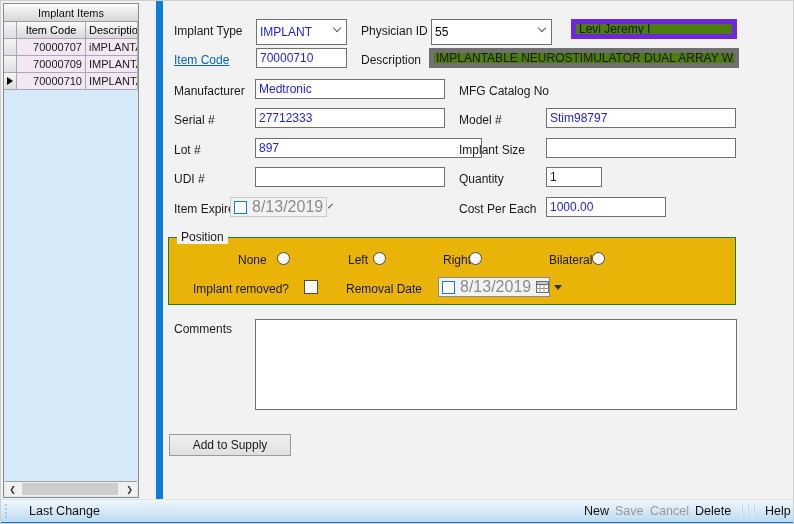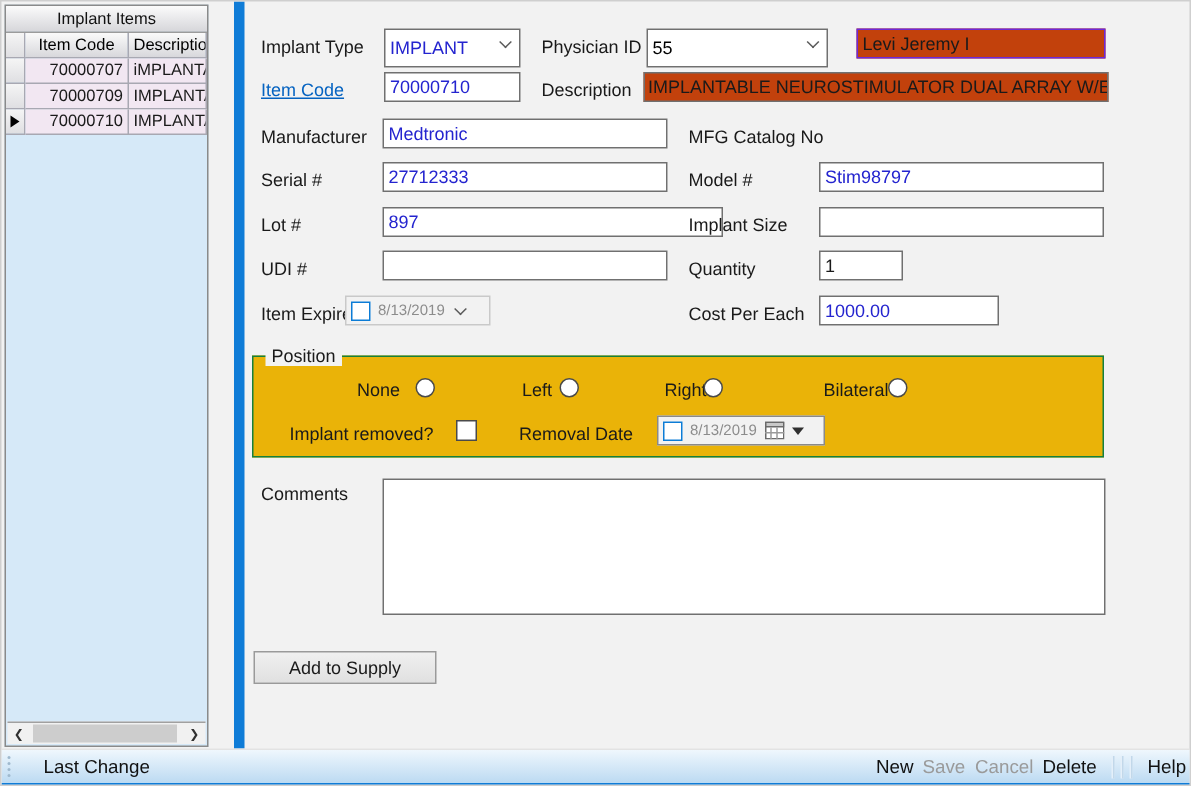--- a/index.html
+++ b/index.html
@@ -11,21 +11,21 @@
     border:1px solid #CFCFCF;
   }
   .lbl { position:absolute; font-size:12px; color:#1A1A1A; white-space:nowrap; }
   .tb {
     position:absolute; height:20px; background:#FFFFFF;
     border:1px solid #707070; font-size:12px; color:#1A1A1A;
     display:flex; align-items:center; padding:0 3px;
     white-space:nowrap; overflow:hidden;
   }
   .tb.blue { color:#2424CF; }
-  .ro { background:#c2410c; border:1px solid #6d28d9; }
+  .ro { background:#4d7c0f; border:5px solid #6d28d9; }
   .combo {
     position:absolute; height:20px; background:#FFFFFF;
     border:1px solid #707070; font-size:12px;
     display:flex; align-items:center; padding:12px 3px;
   }
   .chev {
     position:absolute; right:6px; top:5px; width:6px; height:6px;
     border-right:1.6px solid #5A5A5A; border-bottom:1.6px solid #5A5A5A;
     transform:rotate(45deg);
   }
@@ -37,21 +37,21 @@
   .chkblue {
     width:13px; height:13px; border:1px solid #0C7CD6; background:#FFFFFF; flex:none;
   }
   .chkplain {
     position:absolute; width:14px; height:14px; border:1px solid #4A4A4A; background:#FFFFFF;
   }
   .datectl {
     position:absolute; height:20px; display:flex; align-items:center;
     background:#F2F2F2; gap:5px; padding:0 3px;
   }
-  .datetext { font-size:10px; color:#8C8C8C; }
+  .datetext { font-size:16px; color:#8C8C8C; }
   .grpbox { position:absolute; border:1px solid #15803d; background:#eab308; }
   .grplegend { position:absolute; top:-8px; left:8px; background:#F2F2F2; padding:0 4px; font-size:12px; color:#1A1A1A; }
   .btn {
     position:absolute; background:linear-gradient(#F0F0F0,#E0E0E0);
     border:1px solid #9A9A9A; font-size:12px; color:#1A1A1A;
     display:flex; align-items:center; justify-content:center; cursor:pointer;
   }
   textarea.comments {
     position:absolute; resize:none; border:1px solid #707070; background:#FFFFFF;
     font-family:"Liberation Sans", sans-serif; font-size:12px; padding:2px;

